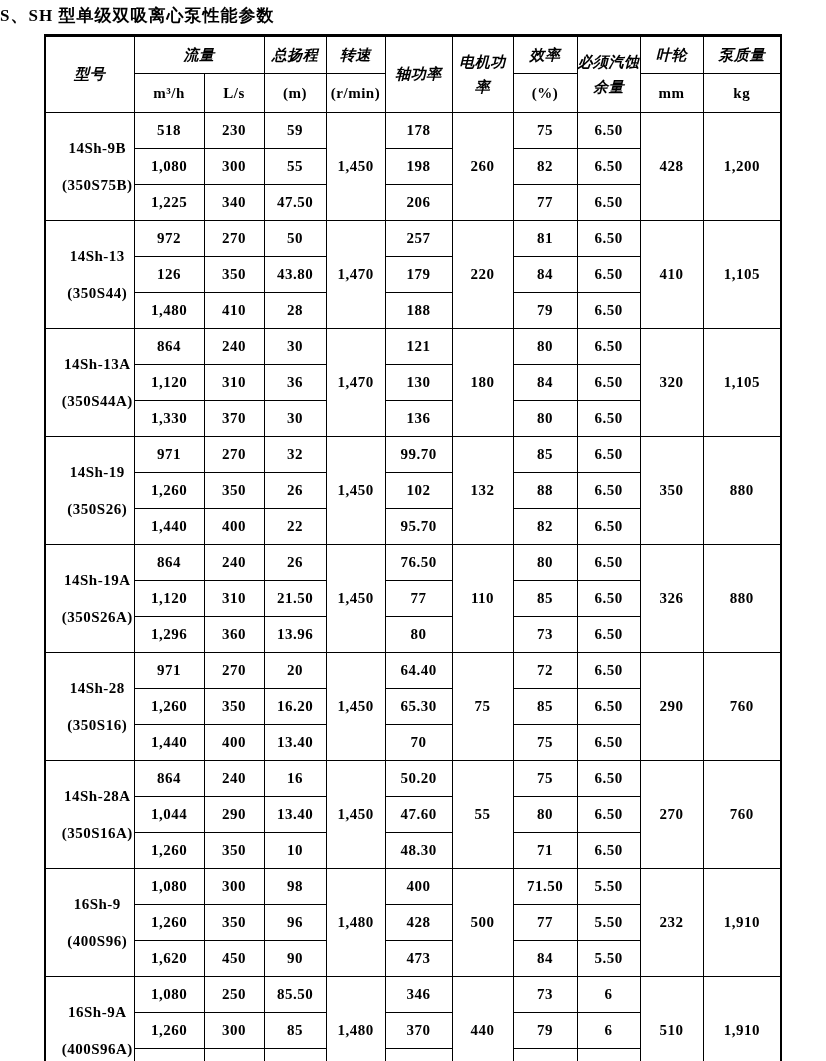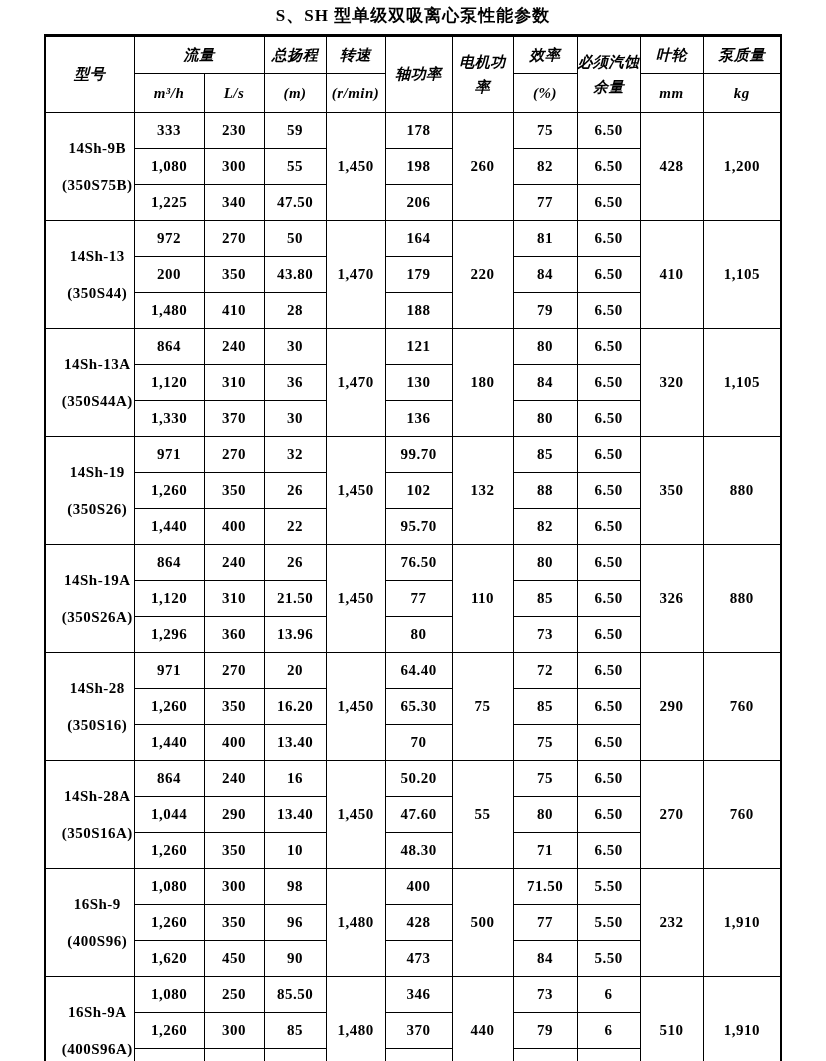--- a/index.html
+++ b/index.html
@@ -10,21 +10,21 @@
     height: 1061px;
     color: #000;
     font-family: "Liberation Serif", "DejaVu Serif", serif;
   }
   .page {
     width: 826px;
     box-sizing: border-box;
     padding-top: 4px;
   }
   .page-title {
-    text-align: center;
+    text-align: left;
     font-size: 17px;
     font-weight: bold;
     margin: 0 0 7px 0;
     letter-spacing: 1px;
   }
   table.params {
     border-collapse: collapse;
     margin: 0 auto;
     table-layout: fixed;
     border: 2px solid #000;
@@ -35,21 +35,21 @@
     border: 1px solid #000;
     text-align: center;
     vertical-align: middle;
     font-weight: bold;
     font-size: 15px;
     padding: 0;
     letter-spacing: 0.5px;
     overflow: hidden;
   }
   thead tr.h1 th { height: 36px; font-style: italic; }
-  thead tr.h2 th { height: 38px; font-style: italic; }
+  thead tr.h2 th { height: 38px; }
   tbody td { height: 35px; }
   th.wrap3 {
     padding: 0 7px;
     line-height: 25px;
     word-break: break-all;
   }
   td.model-cell .model-line {
     line-height: 37px;
     letter-spacing: 0.5px;
     margin-left: 15px;
@@ -97,21 +97,21 @@
         <th>mm</th>
         <th>kg</th>
       </tr>
     </thead>
     <tbody id="table-body">
         <tr>
           <td rowspan="3" class="model-cell">
             <div class="model-line">14Sh-9B</div>
             <div class="model-line">(350S75B)</div>
           </td>
-          <td>333</td>
+          <td>518</td>
           <td>230</td>
           <td>59</td>
           <td rowspan="3">1,450</td>
           <td>178</td>
           <td rowspan="3">260</td>
           <td>75</td>
           <td>6.50</td>
           <td rowspan="3">428</td>
           <td rowspan="3">1,200</td>
         </tr>
@@ -133,29 +133,29 @@
         </tr>
         <tr>
           <td rowspan="3" class="model-cell">
             <div class="model-line">14Sh-13</div>
             <div class="model-line">(350S44)</div>
           </td>
           <td>972</td>
           <td>270</td>
           <td>50</td>
           <td rowspan="3">1,470</td>
-          <td>164</td>
+          <td>257</td>
           <td rowspan="3">220</td>
           <td>81</td>
           <td>6.50</td>
           <td rowspan="3">410</td>
           <td rowspan="3">1,105</td>
         </tr>
         <tr>
-          <td>200</td>
+          <td>126</td>
           <td>350</td>
           <td>43.80</td>
           <td>179</td>
           <td>84</td>
           <td>6.50</td>
         </tr>
         <tr>
           <td>1,480</td>
           <td>410</td>
           <td>28</td>

